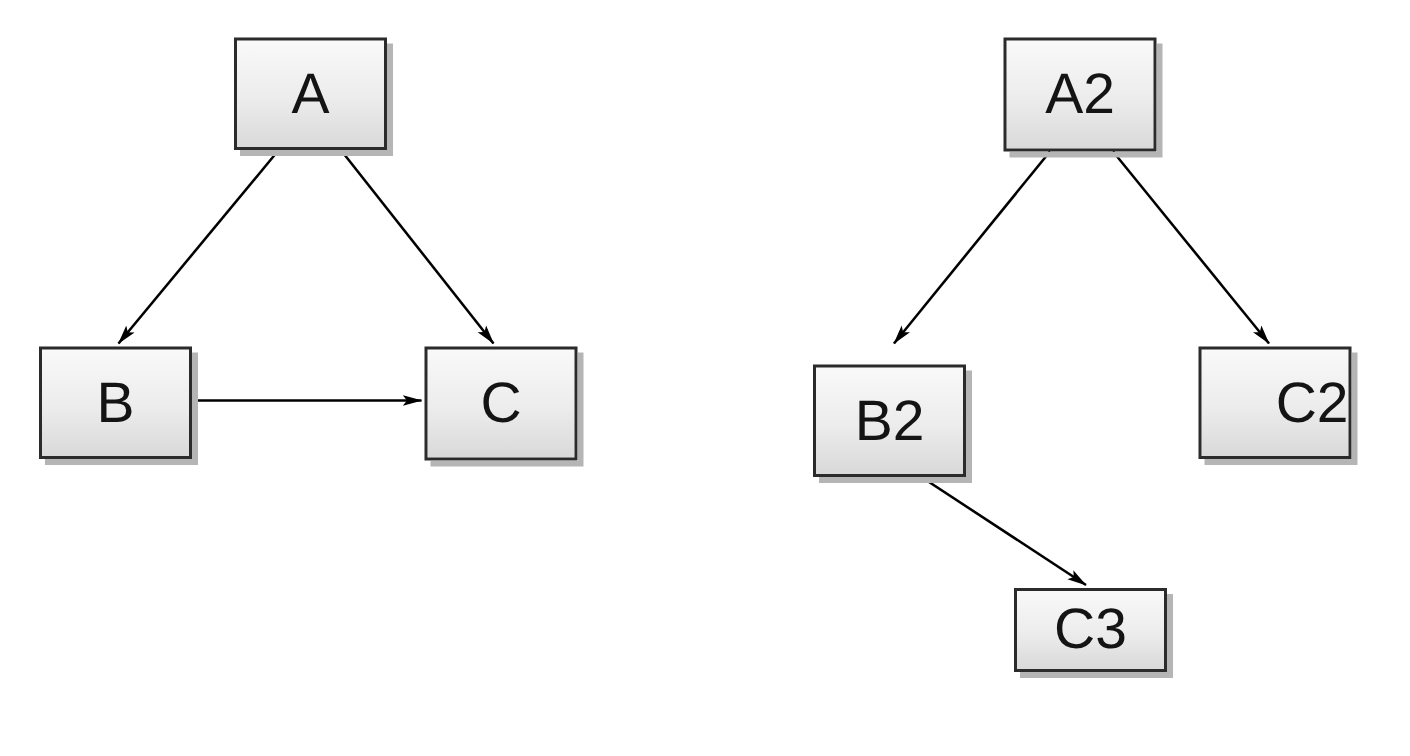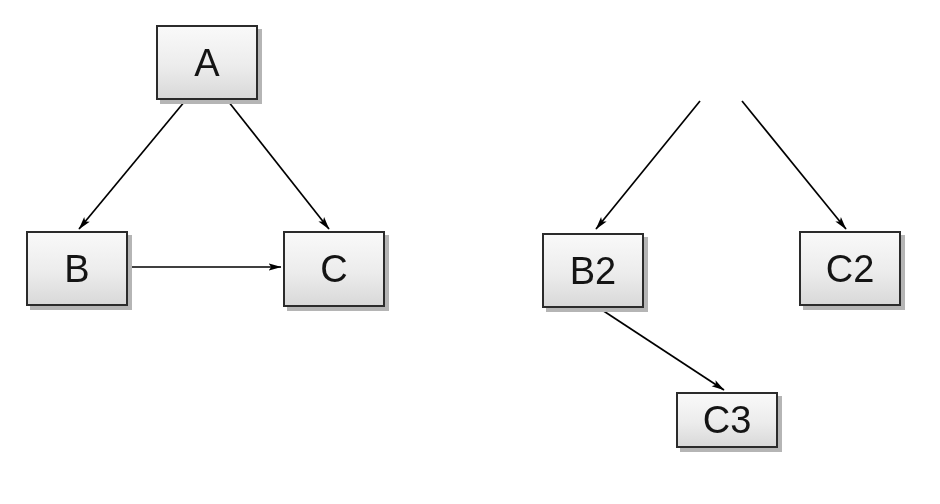--- a/index.html
+++ b/index.html
@@ -40,22 +40,22 @@
     top: 0;
     width: 940px;
     height: 504px;
     pointer-events: none;
   }
   
   #node-A  { left: 156px; top: 25px;  }
   #node-B  { left: 26px;  top: 231px; }
   #node-C  { left: 283px; top: 231px; height: 76px; }
   #node-A2 { left: 669px; top: 25px;  height: 76px; }
-  #node-B2 { left: 542px; top: 233px; }
-  #node-C2 { left: 799px; top: 231px; }
+  #node-B2 { left: 542px; top: 243px; }
+  #node-C2 { left: 799px; top: 231px; justify-content: flex-end; }
   #node-C3 { left: 676px; top: 392px; height: 56px; }
 </style>
 </head>
 <body>
 
 <div id="canvas">
 
   <svg id="edges" width="940" height="504" viewBox="0 0 940 504" xmlns="http://www.w3.org/2000/svg">
     <defs>
       <marker id="arrow" markerWidth="14" markerHeight="9" refX="12.5" refY="4" orient="auto" markerUnits="userSpaceOnUse">
@@ -75,20 +75,23 @@
   <div class="node" id="node-A">
     <span>A</span>
   </div>
   <div class="node" id="node-B">
     <span>B</span>
   </div>
   <div class="node" id="node-C">
     <span>C</span>
   </div>
 
+  <div class="node" id="node-A2">
+    <span>A2</span>
+  </div>
   <div class="node" id="node-B2">
     <span>B2</span>
   </div>
   <div class="node" id="node-C2">
     <span>C2</span>
   </div>
   <div class="node" id="node-C3">
     <span>C3</span>
   </div>
 

